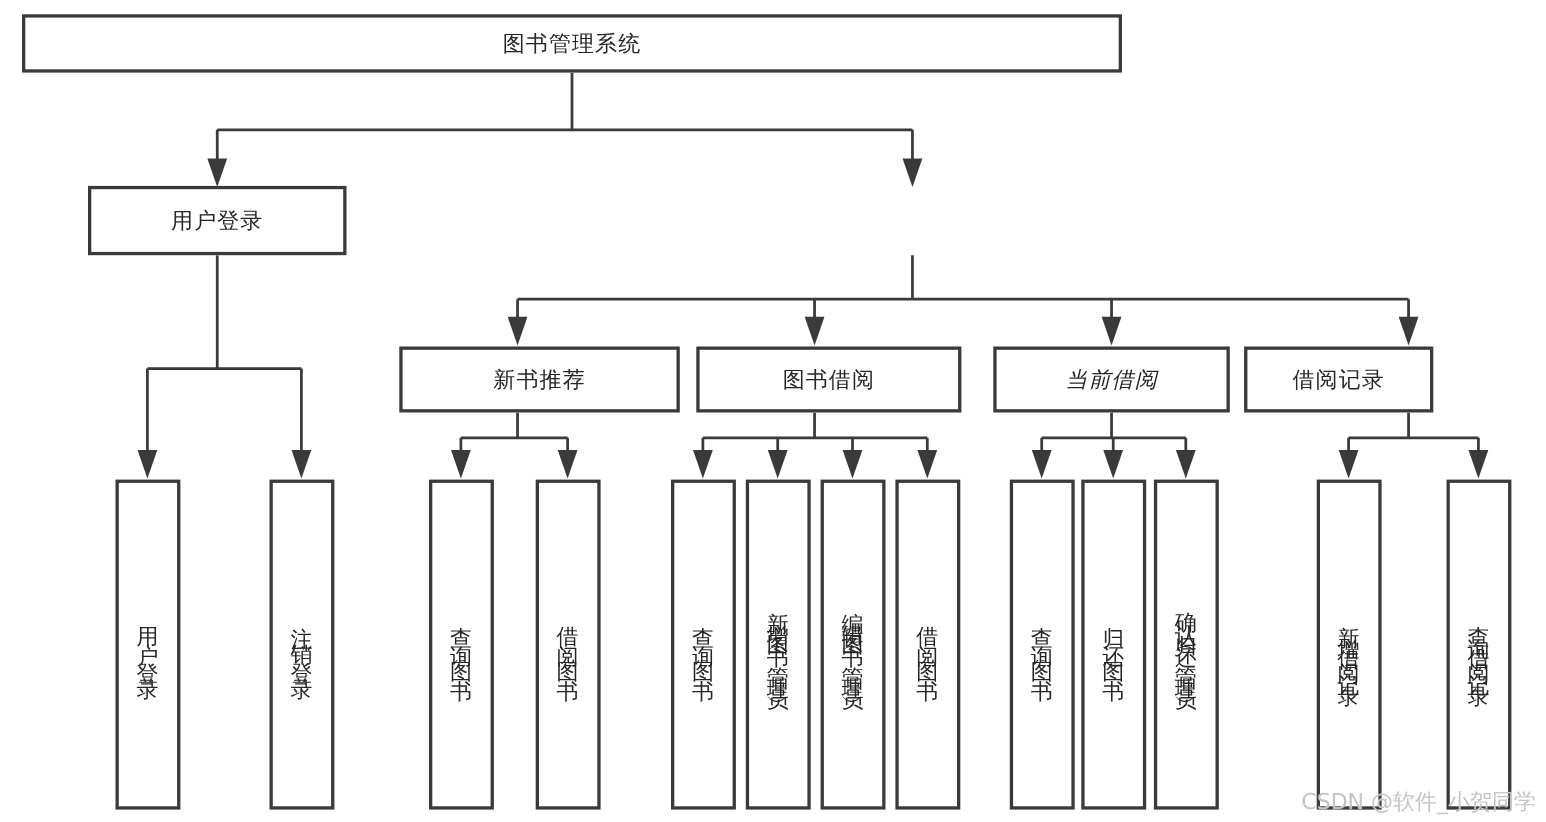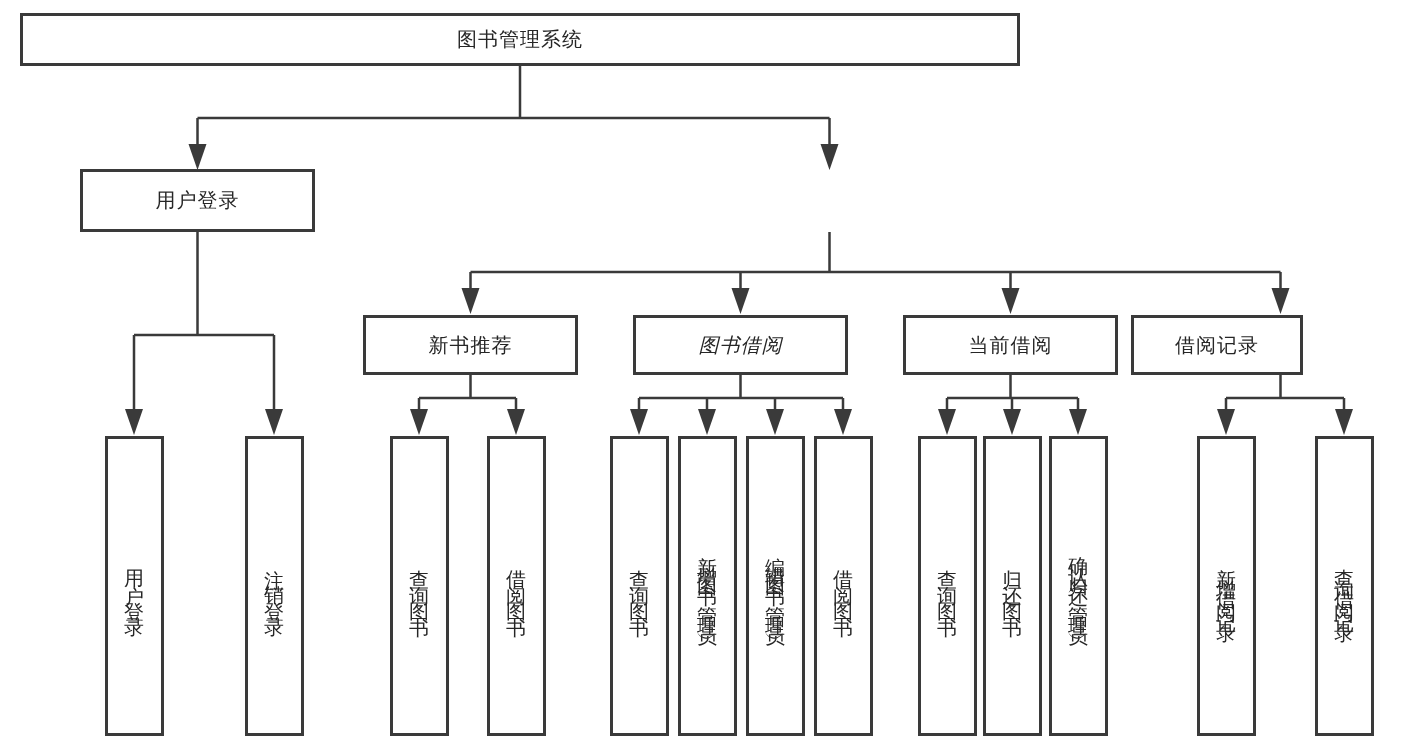--- a/index.html
+++ b/index.html
@@ -106,27 +106,27 @@
   </svg>
 
   <div class="node h" style="left:20px; top:13px; width:1000px; height:53px;">
     <span>图书管理系统</span>
   </div>
 
   <div class="node h" style="left:80px; top:169px; width:235px; height:63px;">
     <span>用户登录</span>
   </div>
 
-  <div class="node h" style="left:363px; top:315px; width:215px; height:60px;align-items:center;">
+  <div class="node h" style="left:363px; top:315px; width:255px; height:60px;align-items:center;">
     <span>新书推荐</span>
   </div>
-  <div class="node h" style="left:633px; top:315px; width:215px; height:60px;font-style:italic;">
+  <div class="node h" style="left:633px; top:315px; width:241px; height:60px;">
     <span>图书借阅</span>
   </div>
-  <div class="node h" style="left:903px; top:315px; width:215px; height:60px;">
+  <div class="node h" style="left:903px; top:315px; width:215px; height:60px;font-style:italic;">
     <span>当前借阅</span>
   </div>
   <div class="node h" style="left:1131px; top:315px; width:172px; height:60px;">
     <span>借阅记录</span>
   </div>
 
   <div class="node v v4" style="left:105px; top:436px; width:59px; height:300px;">
     <span>用户登录</span>
   </div>
   <div class="node v v4" style="left:245px; top:436px; width:59px; height:300px;">
@@ -163,14 +163,15 @@
     <span>确认归还（管理员）</span>
   </div>
 
   <div class="node v v6" style="left:1197px; top:436px; width:59px; height:300px;">
     <span>新增借阅记录</span>
   </div>
   <div class="node v v6" style="left:1315px; top:436px; width:59px; height:300px;">
     <span>查询借阅记录</span>
   </div>
 
+  <div class="watermark">CSDN @软件_小贺同学</div>
 
 </div>
 
 </body></html>

